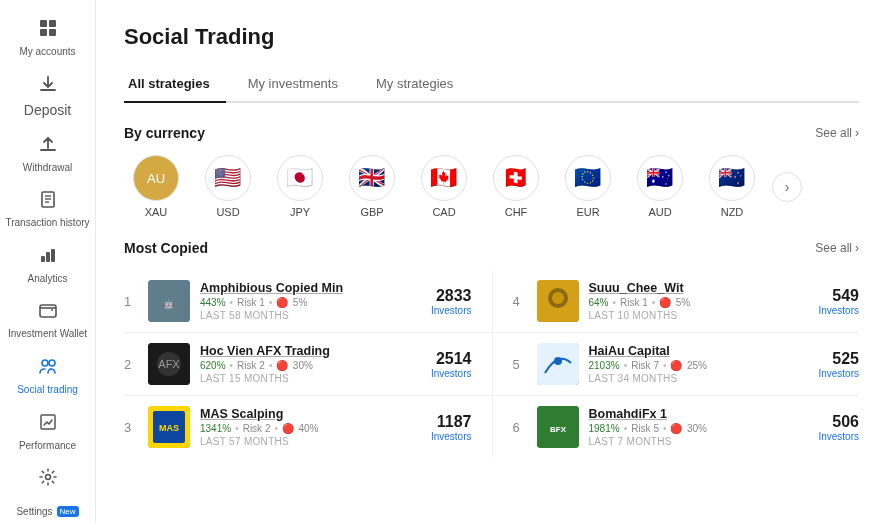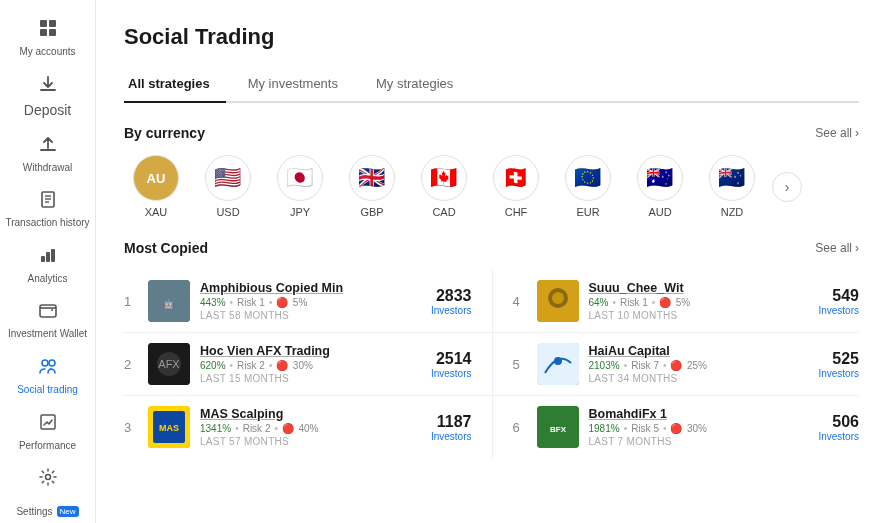--- a/index.html
+++ b/index.html
@@ -354,21 +354,21 @@
     <span class="section-title">By currency</span>
     <span class="see-all">
       <span>See all</span>
       <span>›</span>
     </span>
   </div>
 
   <div class="currency-row">
 
     <div class="currency-item">
-      <div class="currency-flag xau-flag" style="width:46px;height:46px;border-radius:50%;background:#d4a843;display:flex;align-items:center;justify-content:center;font-size:13px;font-weight:700;color:#fff;">AU</div>
+      <div class="currency-flag xau-flag" style="width:46px;height:46px;border-radius:50%;background:#d4a843;display:flex;align-items:center;justify-content:center;font-size:13px;font-weight:400;color:#fff;">AU</div>
       <span class="currency-label">XAU</span>
     </div>
 
     <div class="currency-item">
       <div class="currency-flag">🇺🇸</div>
       <span class="currency-label">USD</span>
     </div>
 
     <div class="currency-item">
       <div class="currency-flag">🇯🇵</div>

